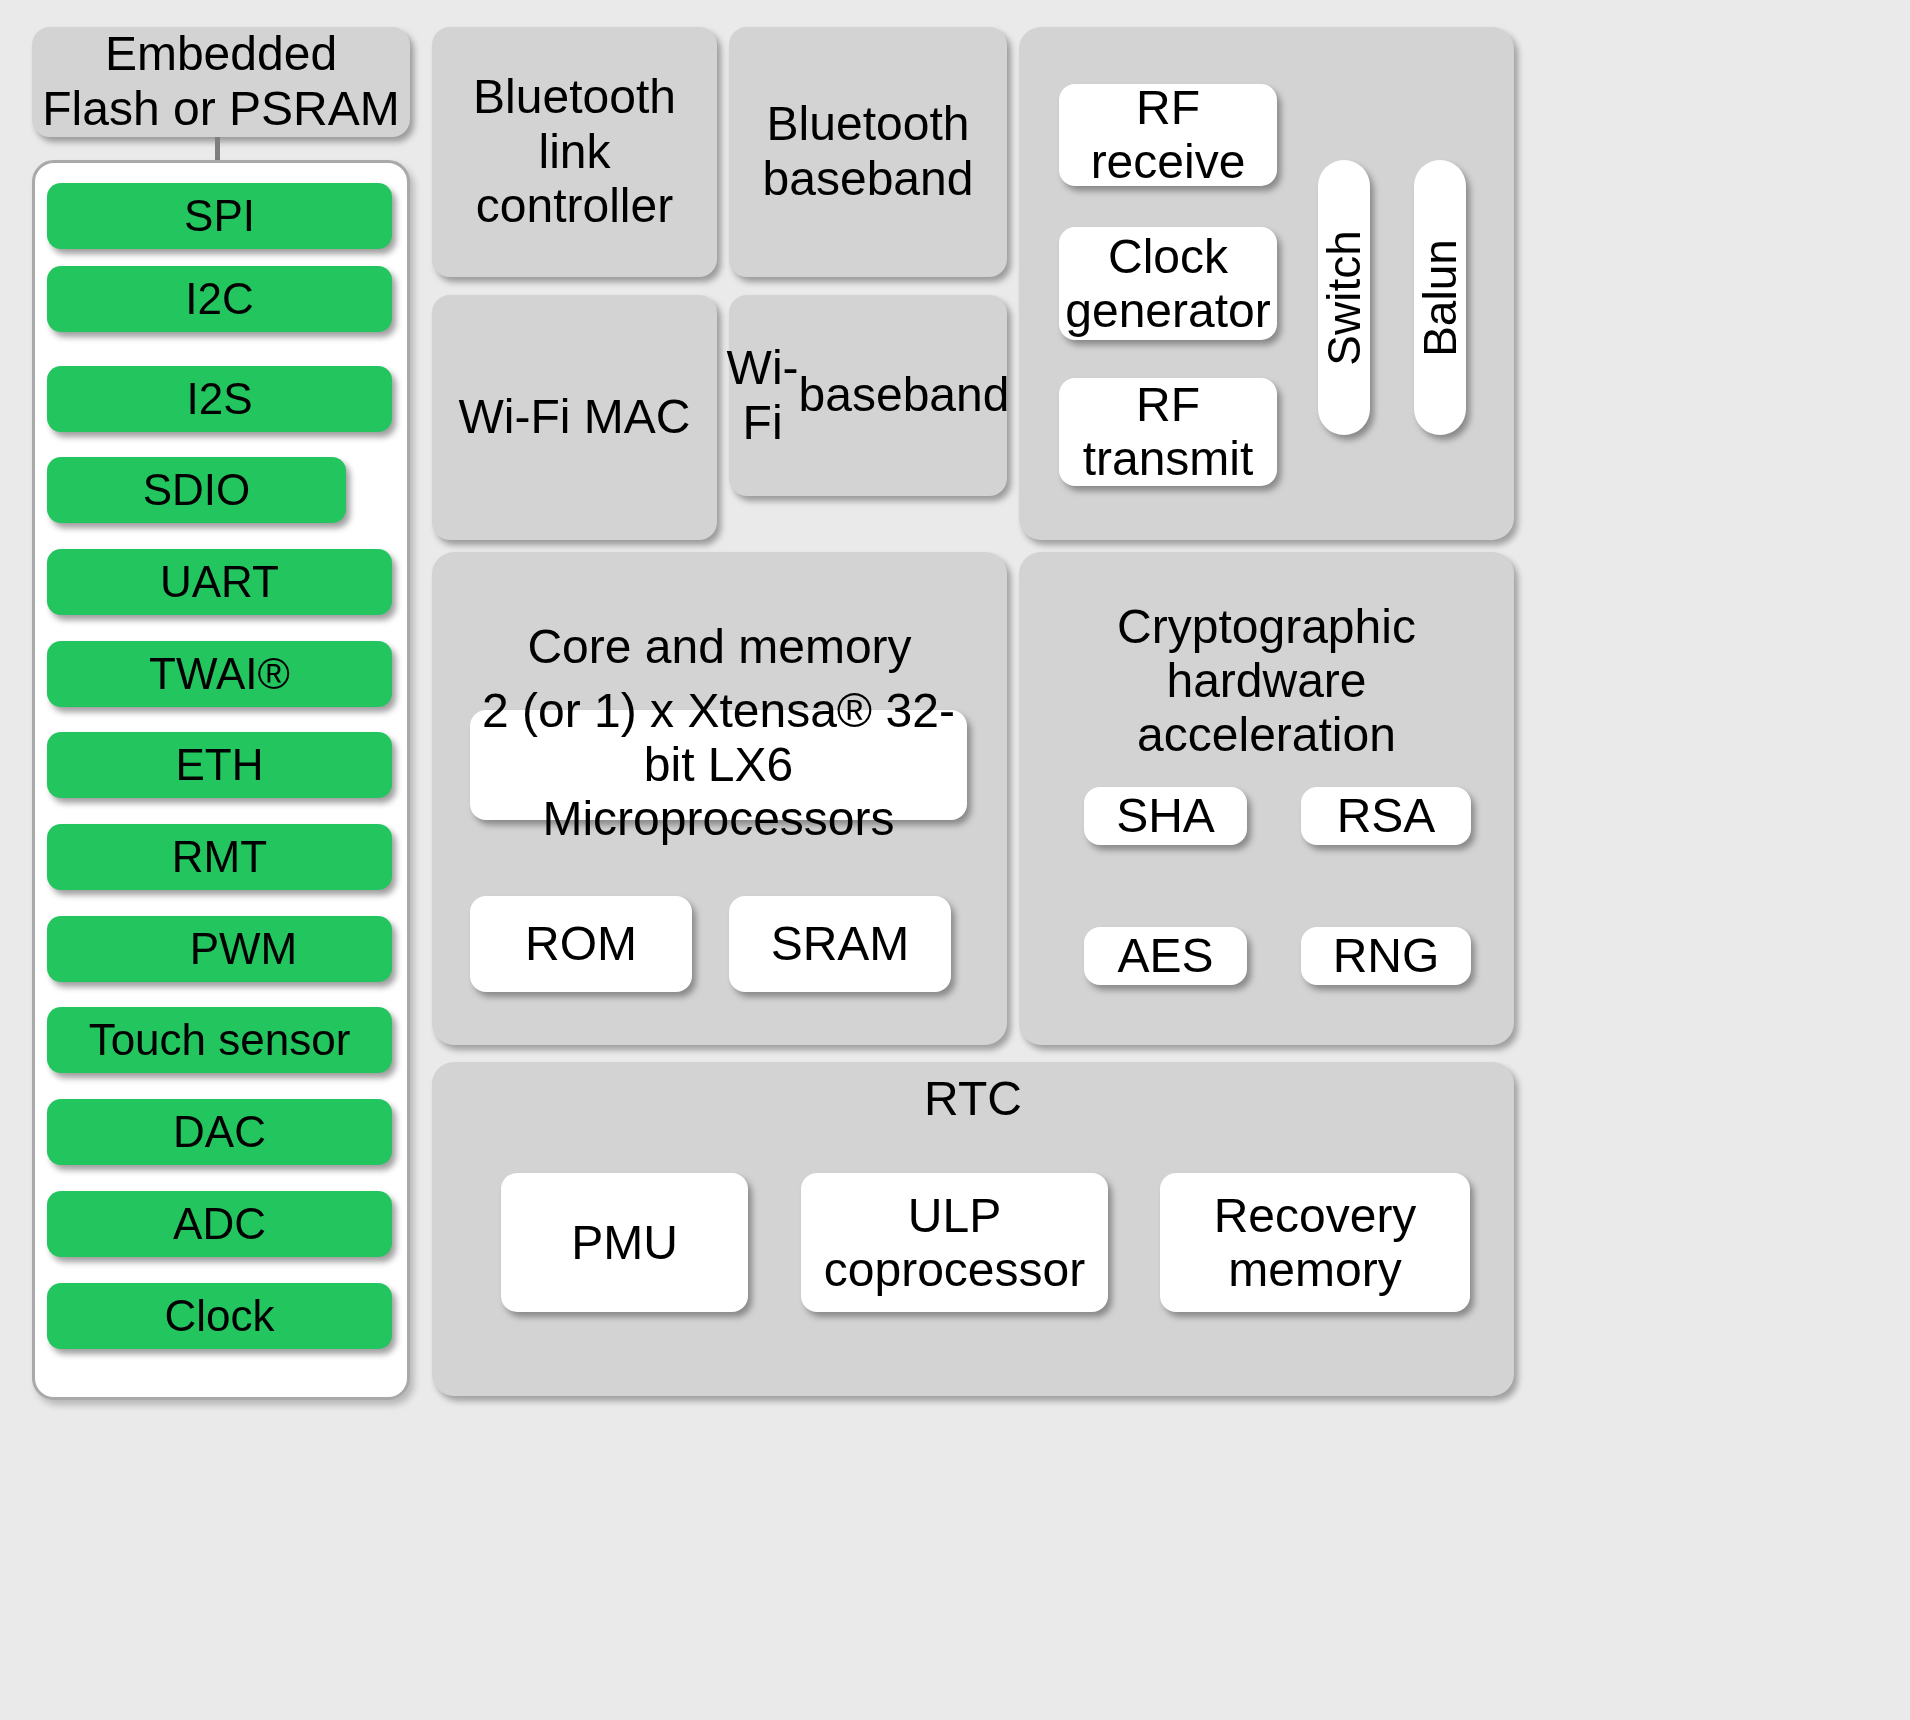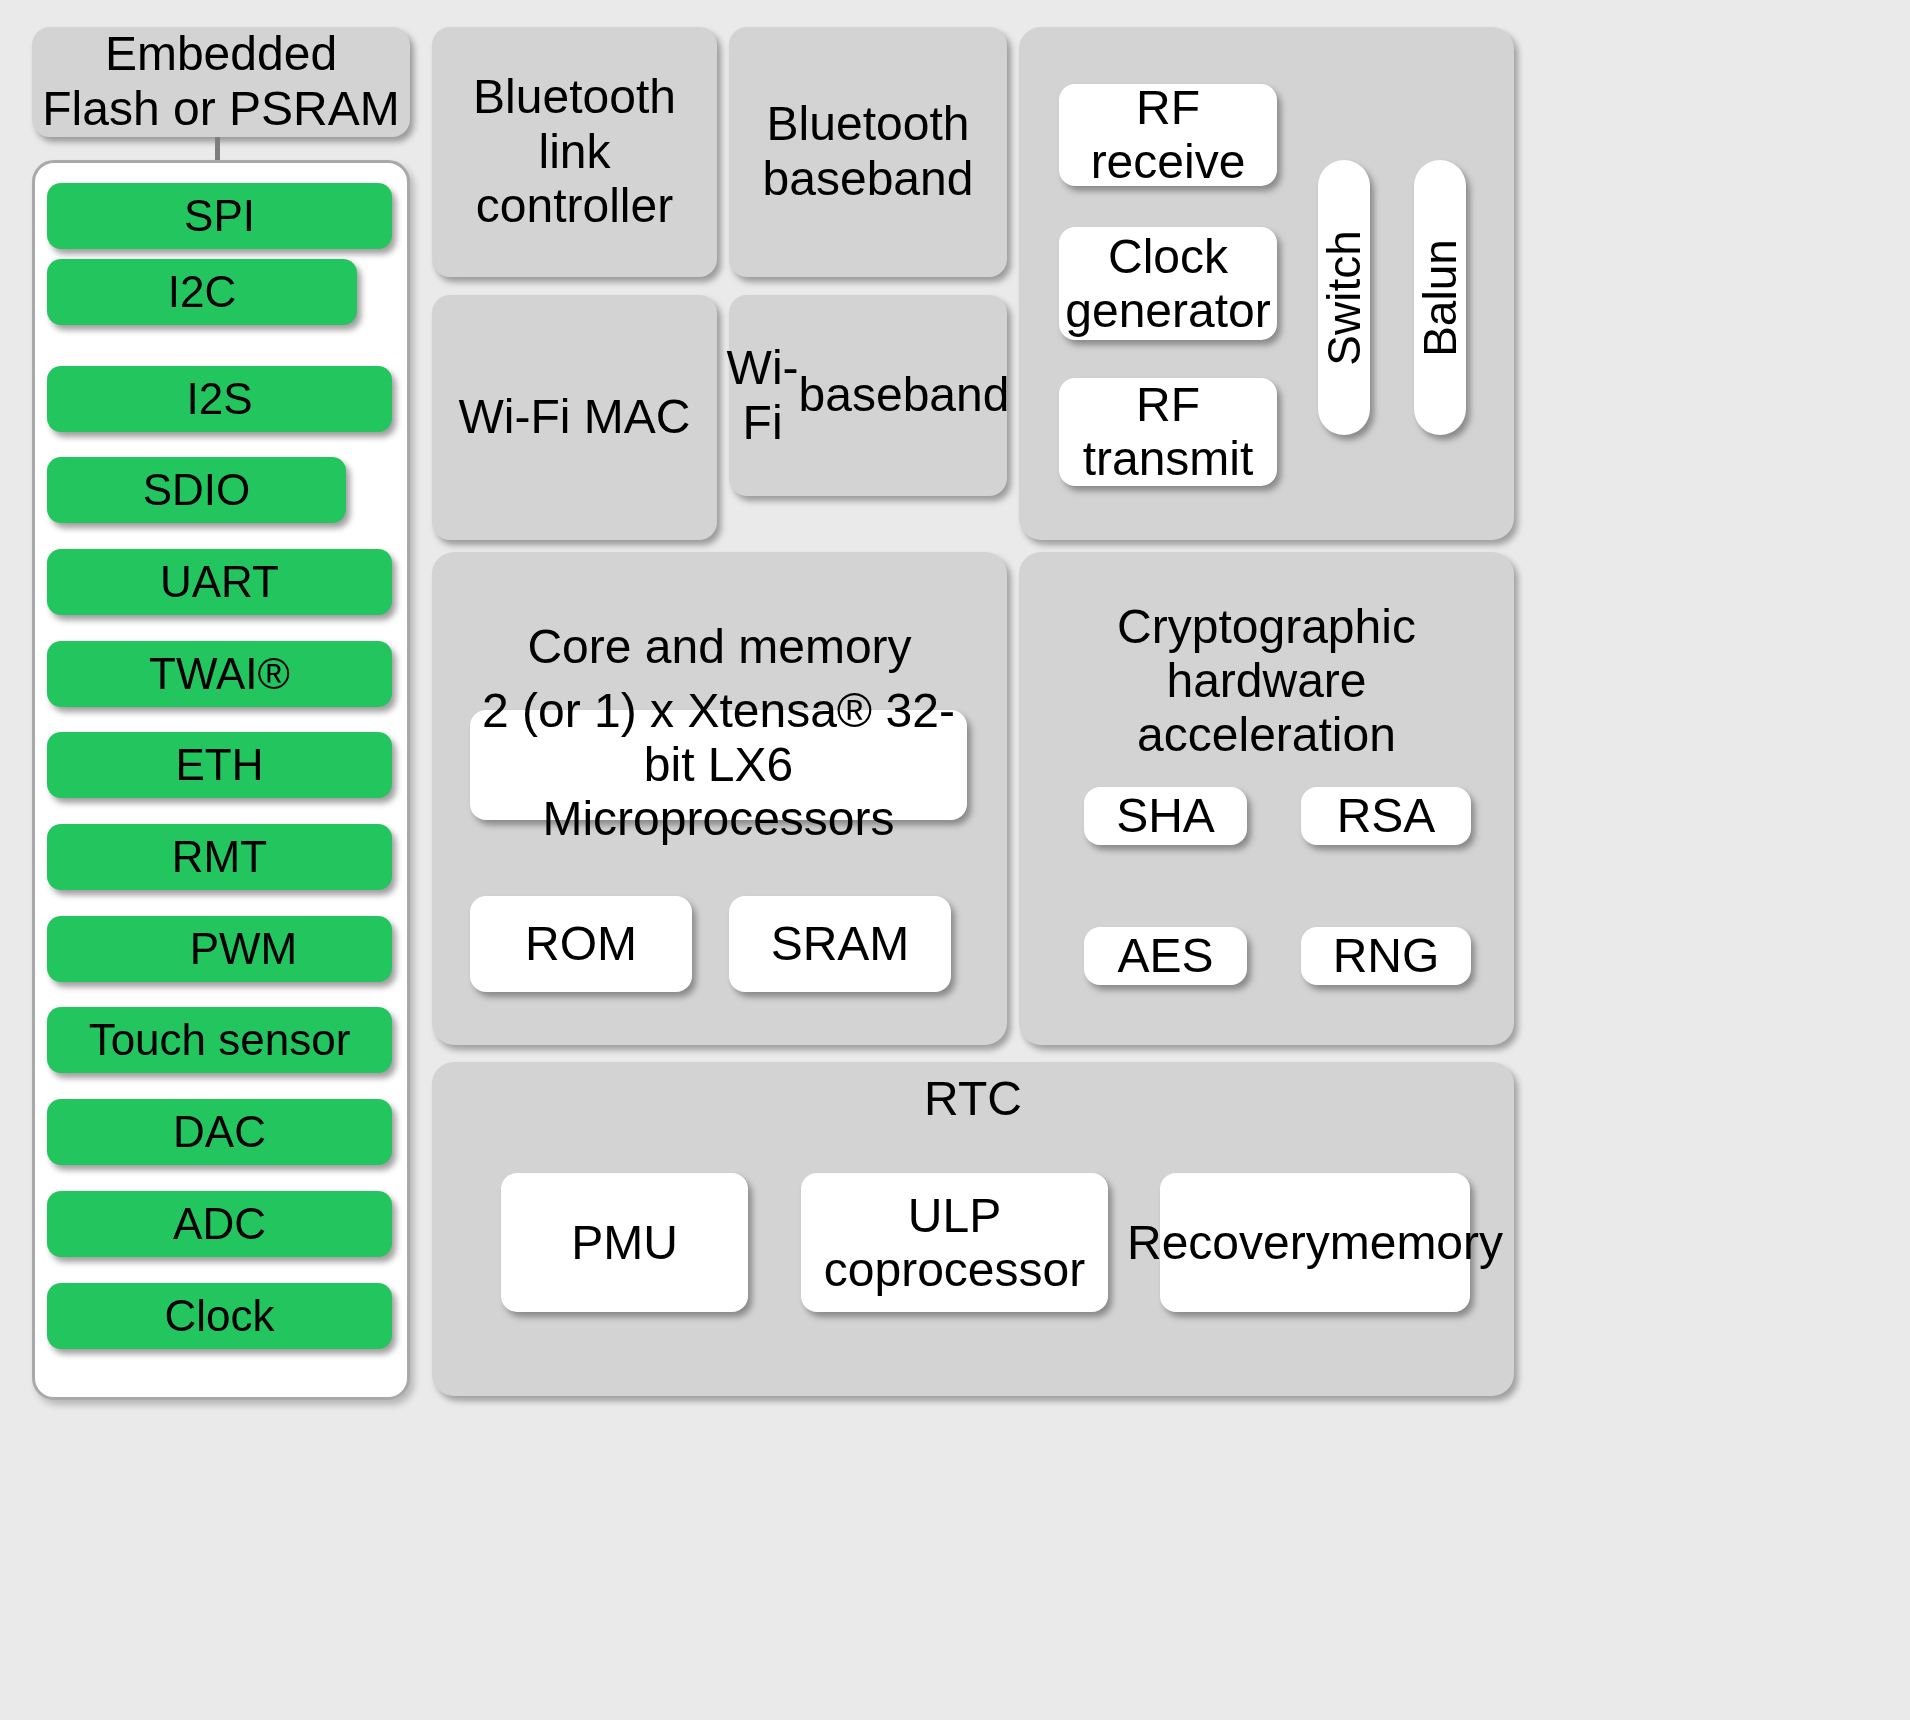--- a/index.html
+++ b/index.html
@@ -107,21 +107,21 @@
   <div>Flash or PSRAM</div>
 </div>
 
 <div class="abs connector" style="left:215px; top:137px; width:5px; height:77px;"></div>
 
 <div class="abs white-panel" style="left:32px; top:160px; width:378px; height:1240px;"></div>
 
 <div class="abs pill" style="left:47px; top:183px; width:345px;">
   <span>SPI</span>
 </div>
-<div class="abs pill" style="left:47px; top:259px; width:310px;">
+<div class="abs pill" style="left:47px; top:266px; width:345px;">
   <span>I2C</span>
 </div>
 <div class="abs pill" style="left:47px; top:366px; width:345px;">
   <span>I2S</span>
 </div>
 <div class="abs pill" style="left:47px; top:457px; width:299px;">
   <span>SDIO</span>
 </div>
 <div class="abs pill" style="left:47px; top:549px; width:345px;">
   <span>UART</span>
@@ -239,16 +239,16 @@
 
 <div class="abs white-box t48" style="left:501px; top:1173px; width:247px; height:139px;">
   <div>PMU</div>
 </div>
 
 <div class="abs white-box t48" style="left:801px; top:1173px; width:307px; height:139px; flex-direction:column;">
   <div>ULP</div>
   <div>coprocessor</div>
 </div>
 
-<div class="abs white-box t48" style="left:1160px; top:1173px; width:310px; height:139px; flex-direction:row;">
+<div class="abs white-box t48" style="left:1160px; top:1173px; width:310px; height:139px; flex-direction:column;">
   <div>Recovery</div>
   <div>memory</div>
 </div>
 
 </body></html>

